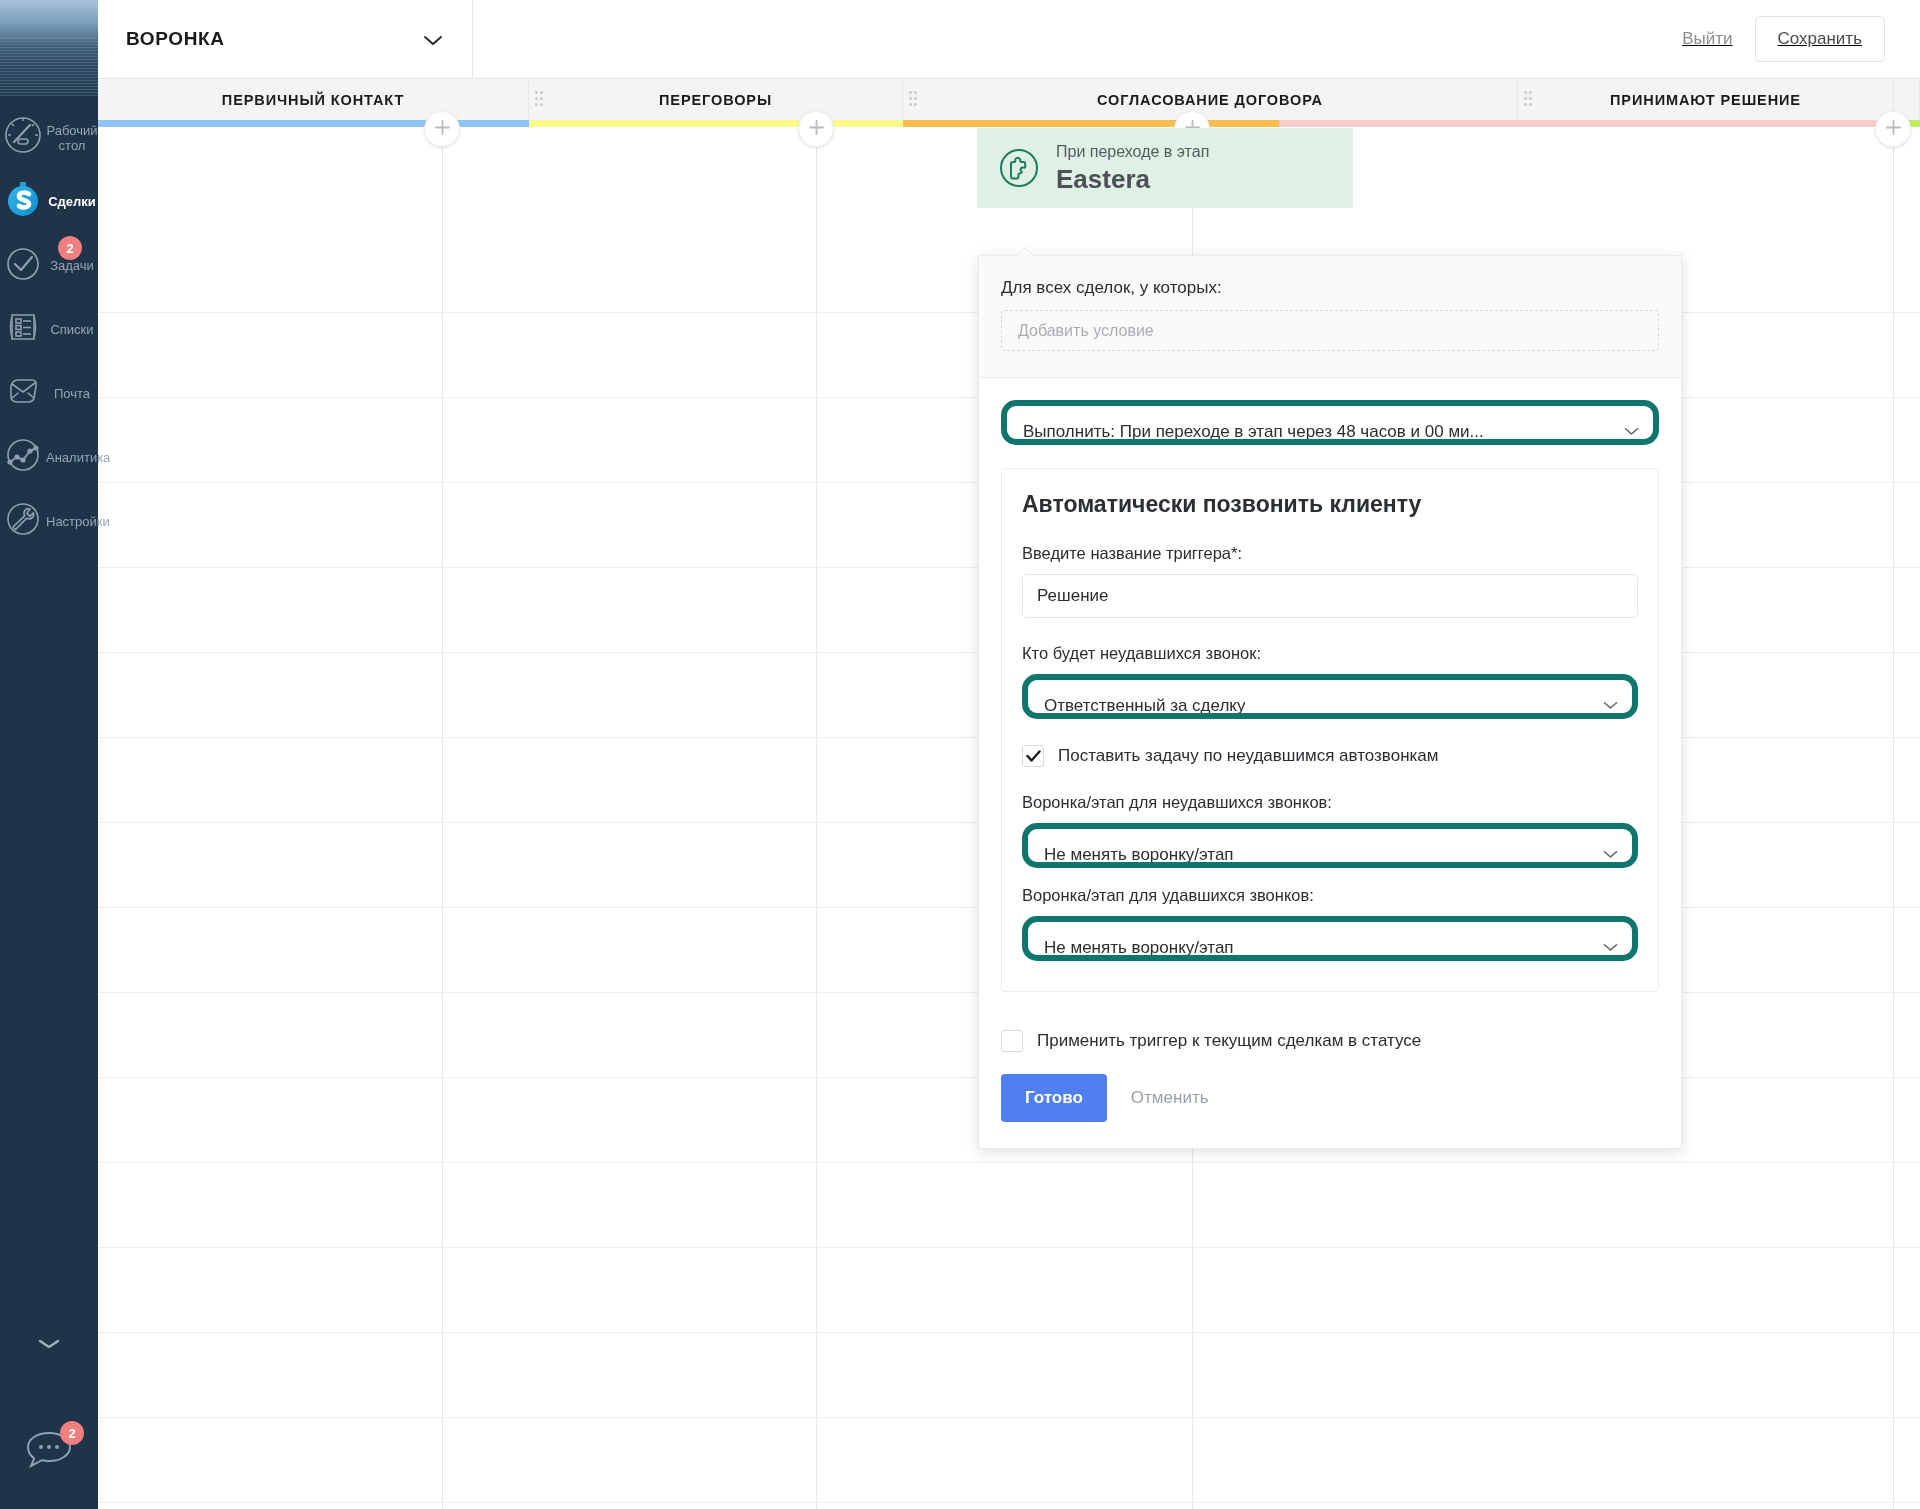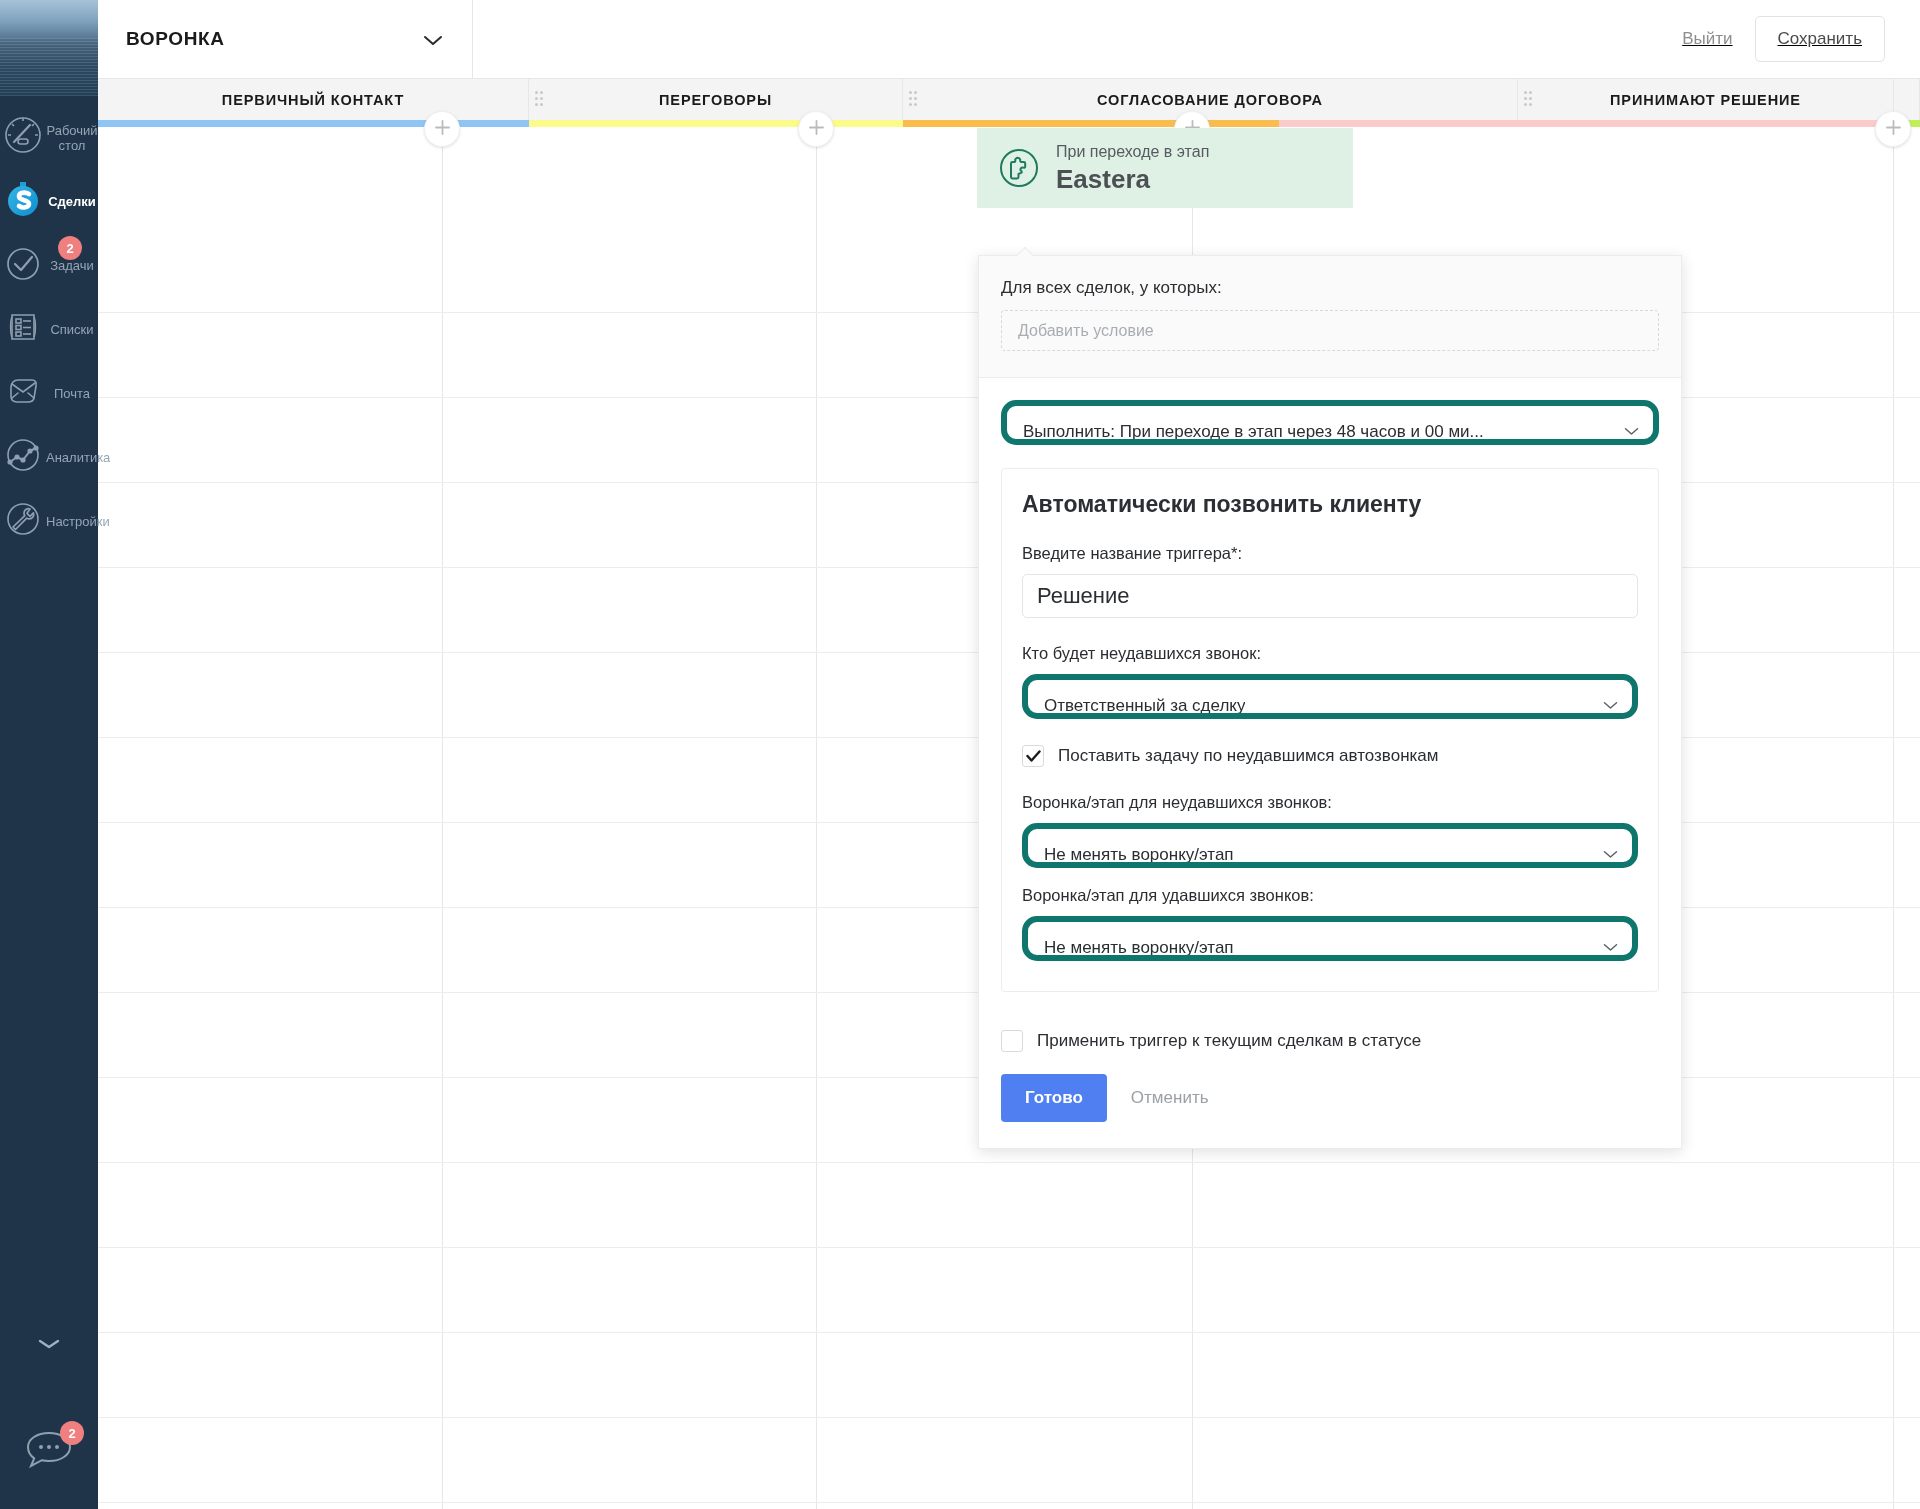--- a/index.html
+++ b/index.html
@@ -187,21 +187,21 @@
 
   .action-card {
     margin-top: 23px;
     border: 1px solid #eceded; border-radius: 4px;
     padding: 22px 20px 30px 20px;
   }
   .action-title { font-size: 23px; font-weight: bold; color: #2b2f33; margin-bottom: 26px; }
   .field-label { font-size: 16.5px; color: #2a2d31; margin-bottom: 11px; }
   .text-input {
     width: 100%; height: 44px; border: 1px solid #e4e5e7; border-radius: 5px;
-    padding: 0 14px; font-size: 22px; color: #2a2d31; background: #fff;
+    padding: 0 14px; font-size: 17px; color: #2a2d31; background: #fff;
     font-family: inherit; outline: none;
   }
   .gap-22 { height: 26px; }
   .gap-16 { height: 18px; }
   .checkbox-row { display: flex; align-items: center; cursor: pointer; }
   .cb {
     width: 22px; height: 22px; border: 1px solid #d8dade; border-radius: 3px;
     background: #fff; flex: 0 0 22px;
     display: flex; align-items: center; justify-content: center;
   }

